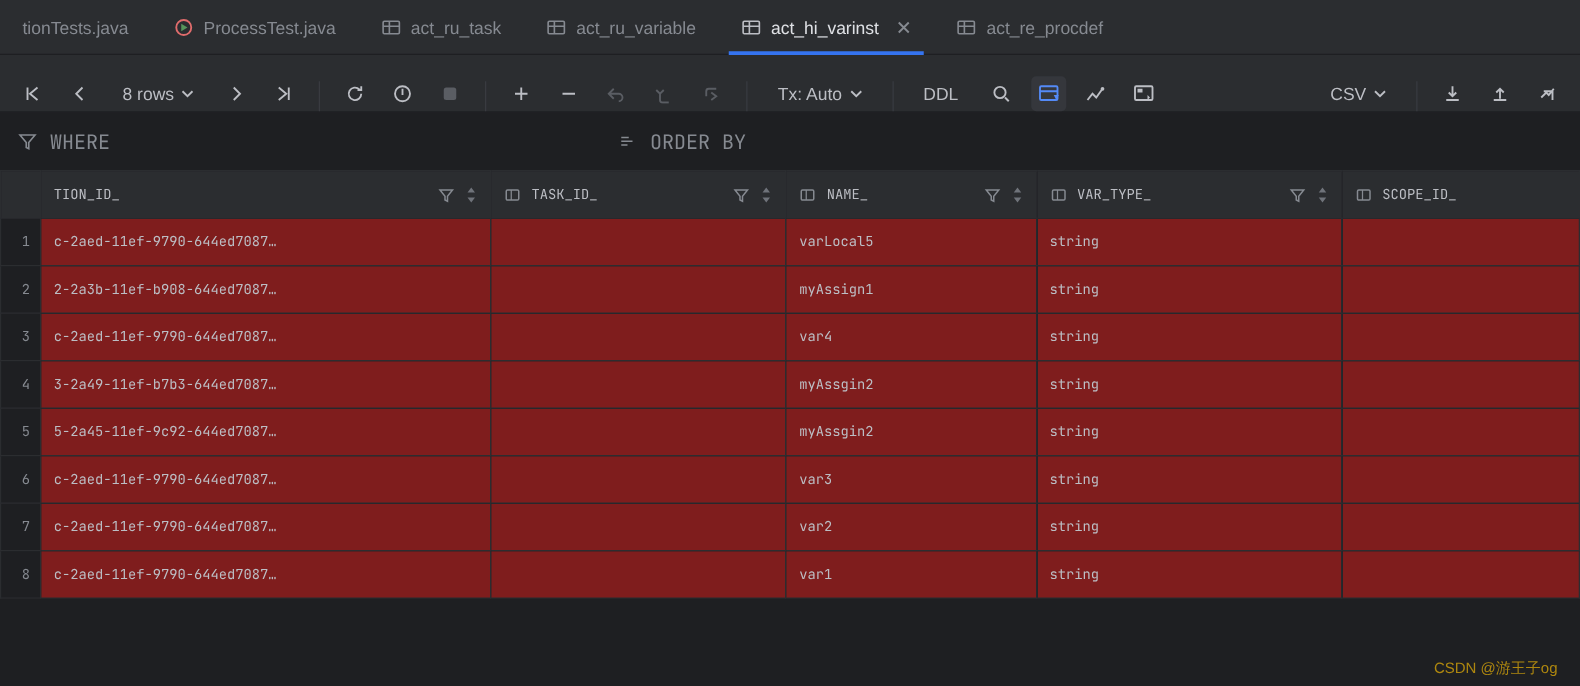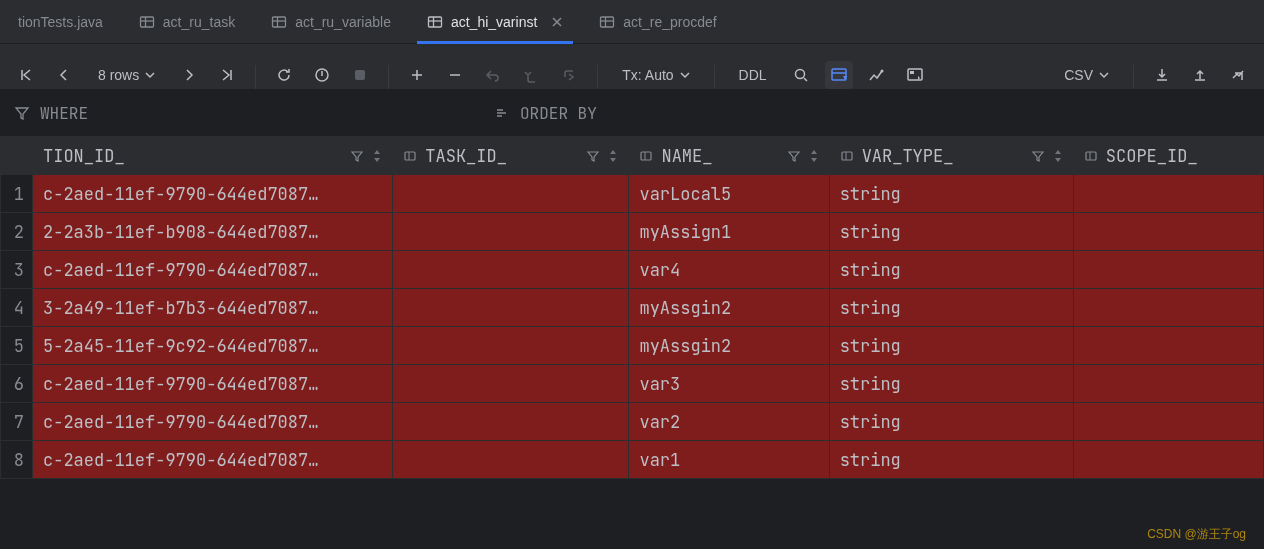--- a/index.html
+++ b/index.html
@@ -82,21 +82,21 @@
   }
   .filter-half { display: flex; align-items: center; gap: 10px; }
   .filter-half:first-child { width: 470px; }
   .table-wrap { overflow: hidden; }
   table { border-collapse: collapse; width: 100%; table-layout: fixed; }
   th, td {
     border: 1px solid #2b2d30;
     padding: 6px 10px;
     text-align: left;
     font-family: "JetBrains Mono","Consolas",monospace;
-    font-size: 17px;
+    font-size: 11px;
     height: 38px;
     vertical-align: middle;
     overflow: hidden;
     white-space: nowrap;
   }
   th {
     background: #2b2d30;
     color: #bcbec4;
     font-weight: normal;
     position: relative;
@@ -138,20 +138,29 @@
 </head>
 <body>
 
 <div class="tabs">
   <div class="tab">
     <span class="tab-label">tionTests.java</span>
   </div>
   <div class="tab">
     <span>
       <svg width="16" height="16" viewBox="0 0 16 16">
+          <circle cx="8" cy="8" r="6" fill="none" stroke="#e06c6c" stroke-width="1.5"></circle>
+          <path d="M6 5l5 3-5 3z" fill="#57965c"></path>
+        </svg>
+    </span>
+    <span class="tab-label">ProcessTest.java</span>
+  </div>
+  <div class="tab">
+    <span>
+      <svg width="16" height="16" viewBox="0 0 16 16">
           <rect x="1.5" y="3" width="13" height="10" rx="1" fill="none" stroke="#868a91" stroke-width="1.3"></rect>
           <line x1="1.5" y1="7" x2="14.5" y2="7" stroke="#868a91" stroke-width="1.3"></line>
           <line x1="6.5" y1="3" x2="6.5" y2="13" stroke="#868a91" stroke-width="1.3"></line>
         </svg>
     </span>
     <span class="tab-label">act_ru_task</span>
   </div>
   <div class="tab">
     <span>
       <svg width="16" height="16" viewBox="0 0 16 16">

